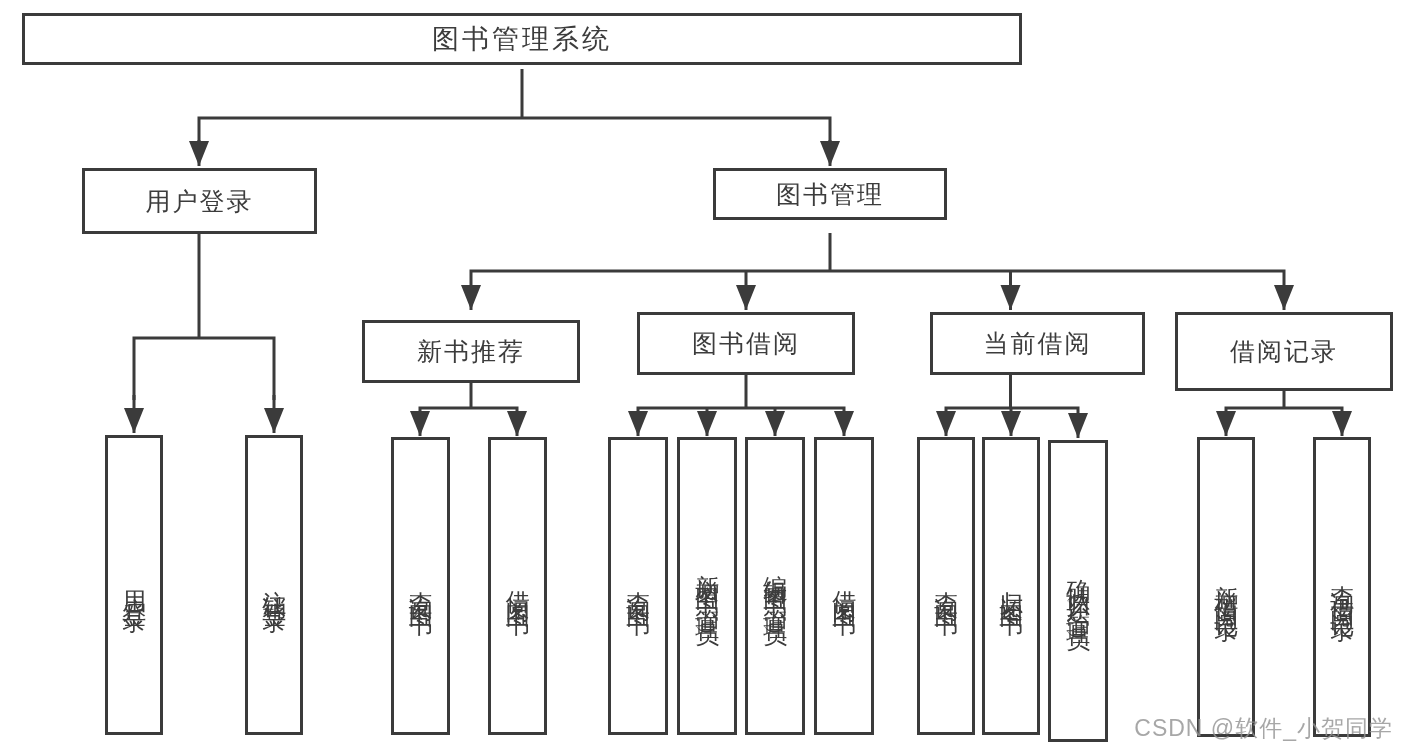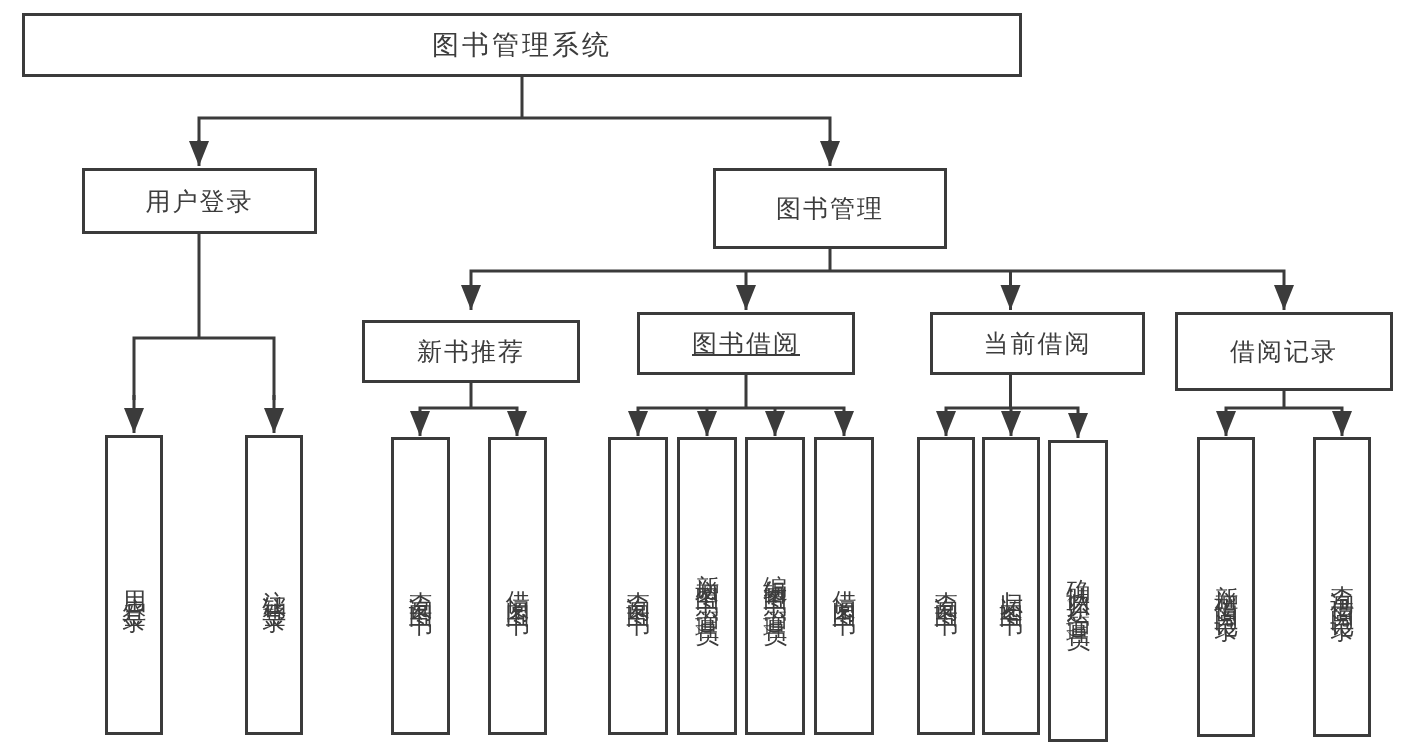--- a/index.html
+++ b/index.html
@@ -61,35 +61,35 @@
       <path marker-end="url(#arrow)" d="M775,425 L775,436"></path>
       <path marker-end="url(#arrow)" d="M844,425 L844,436"></path>
       <path marker-end="url(#arrow)" d="M946,425 L946,436"></path>
       <path marker-end="url(#arrow)" d="M1011,425 L1011,436"></path>
       <path marker-end="url(#arrow)" d="M1078,425 L1078,438"></path>
       <path marker-end="url(#arrow)" d="M1226,425 L1226,436"></path>
       <path marker-end="url(#arrow)" d="M1342,425 L1342,436"></path>
     </g>
   </svg>
 
-  <div class="node root" style="left:22px;top:13px;width:1000px;height:64px;">
+  <div class="node root" style="left:22px;top:13px;width:1000px;height:52px;">
     <span class="hlabel">图书管理系统</span>
   </div>
 
   <div class="node mid" style="left:82px;top:168px;width:235px;height:66px;">
     <span class="hlabel">用户登录</span>
   </div>
-  <div class="node mid" style="left:713px;top:168px;width:234px;height:81px;">
+  <div class="node mid" style="left:713px;top:168px;width:234px;height:52px;">
     <span class="hlabel">图书管理</span>
   </div>
 
   <div class="node mid" style="left:362px;top:320px;width:218px;height:63px;">
     <span class="hlabel">新书推荐</span>
   </div>
-  <div class="node mid" style="left:637px;top:312px;width:218px;height:63px;text-decoration:underline;">
+  <div class="node mid" style="left:637px;top:312px;width:218px;height:63px;">
     <span class="hlabel">图书借阅</span>
   </div>
   <div class="node mid" style="left:903px;top:312px;width:215px;height:63px;margin-left:27px;">
     <span class="hlabel">当前借阅</span>
   </div>
   <div class="node mid" style="left:1175px;top:312px;width:218px;height:79px;">
     <span class="hlabel">借阅记录</span>
   </div>
 
   <div class="node leaf" style="left:105px;top:435px;width:58px;height:300px;">
@@ -129,14 +129,15 @@
     <span class="vlabel">确认归还（管理员）</span>
   </div>
 
   <div class="node leaf" style="left:1197px;top:437px;width:58px;height:300px;">
     <span class="vlabel">新增借阅记录</span>
   </div>
   <div class="node leaf" style="left:1313px;top:437px;width:58px;height:300px;">
     <span class="vlabel">查询借阅记录</span>
   </div>
 
+  <div class="watermark">CSDN @软件_小贺同学</div>
 
 </div>
 
 </body></html>

